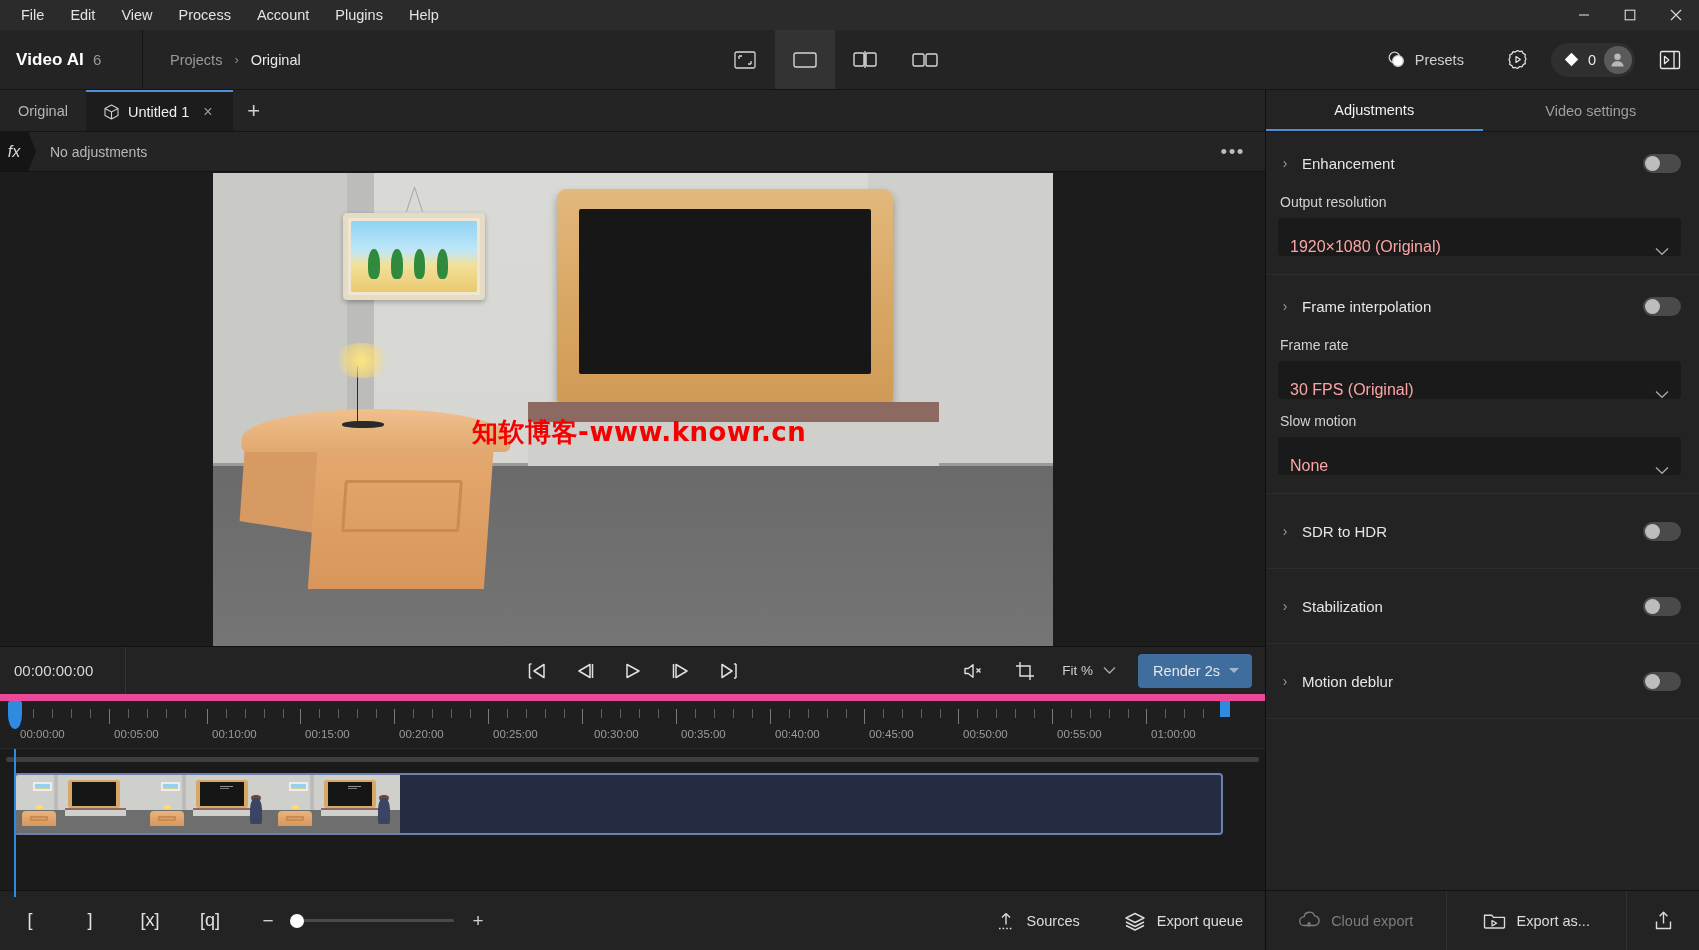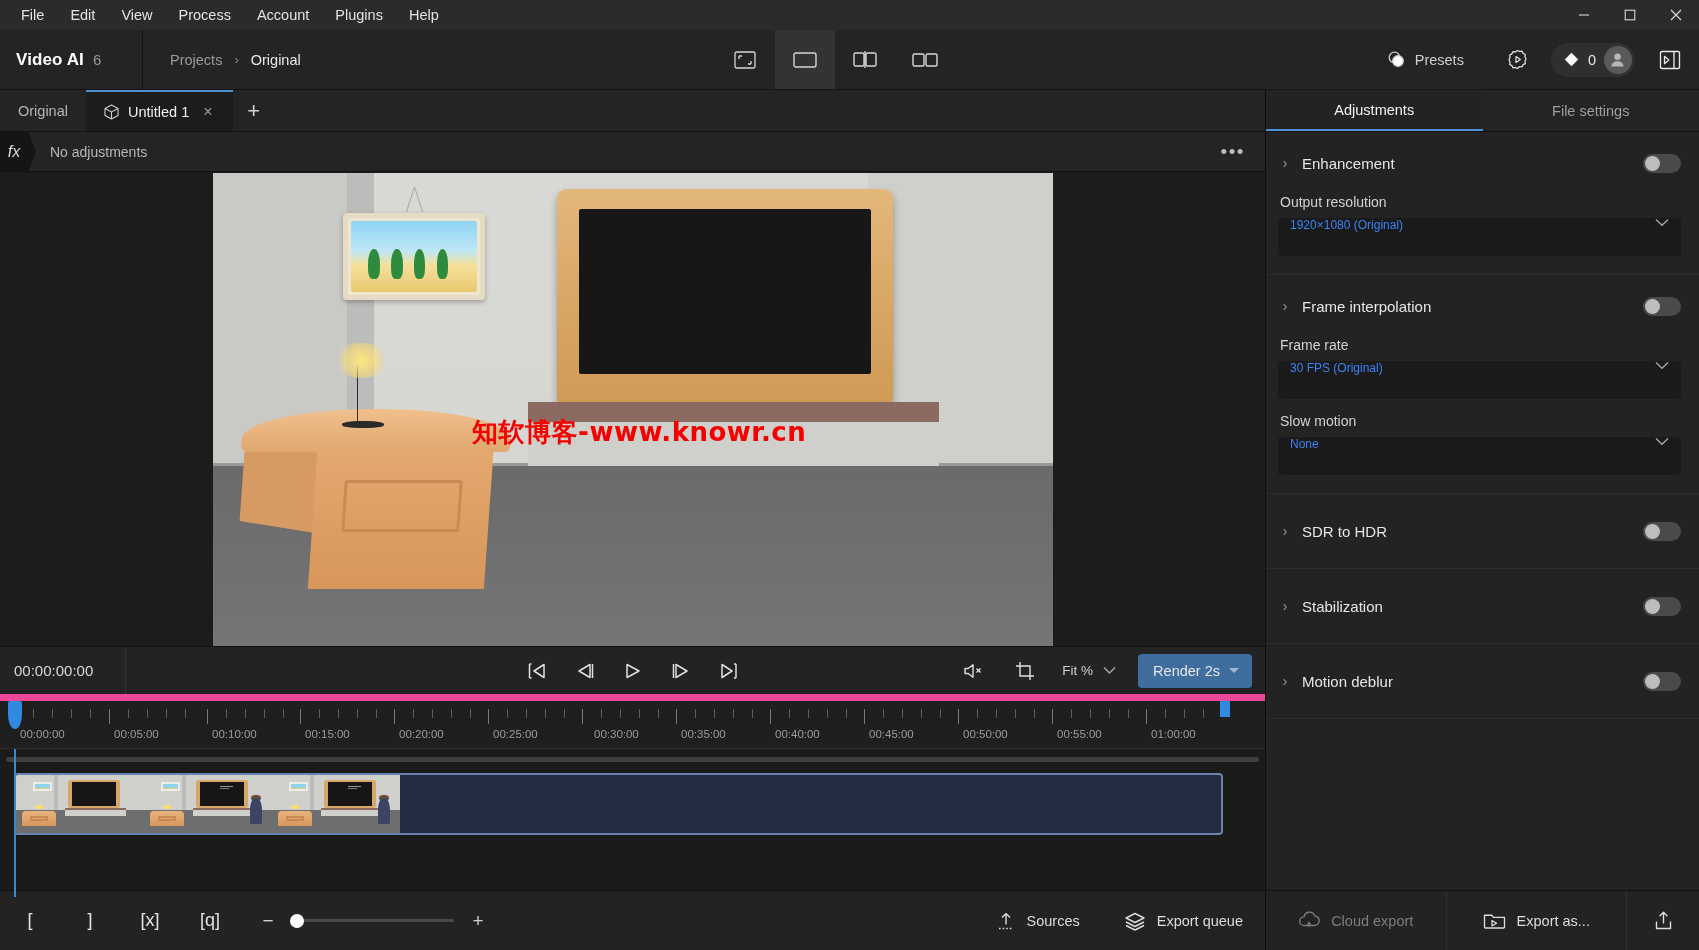--- a/index.html
+++ b/index.html
@@ -285,22 +285,22 @@
   .rp-section { border-bottom:1px solid #2d2d2d; padding:14px 18px 18px 12px; }
   .rp-head { display:flex; align-items:center; gap:10px; height:34px; }
   .rp-chevron { color:#9b9b9b; font-size:14px; width:14px; text-align:center; }
   .rp-title { font-size:15px; color:#e6e6e6; flex:1; }
   .toggle { width:38px; height:19px; border-radius:10px; background:#4a4a4a;
             position:relative; flex:0 0 38px; }
   .toggle i { position:absolute; left:2px; top:2px; width:15px; height:15px;
               border-radius:50%; background:#bdbdbd; display:block; }
   .field-label { font-size:14px; color:#d2d2d2; margin:14px 0 8px 0; padding-left:2px; }
   .select {
-    height:38px; background:#1a1a1a; border-radius:4px; display:flex; align-items:flex-start;
-    padding:0 12px; font-size:12px; color:#3b82f6; justify-content:space-between;
+    height:38px; background:#1a1a1a; border-radius:4px; display:flex; align-items:flex-end;
+    padding:0 12px; font-size:16px; color:#fca5a5; justify-content:space-between;
   }
   .sel-caret { color:#a5a5a5; font-size:13px; }
   .rp-row-only { padding:20px 18px 20px 12px; border-bottom:1px solid #2d2d2d; }
   .rp-bottom { height:60px; flex:0 0 60px; background:#232323; display:flex;
                align-items:stretch; border-top:1px solid #121212; }
   .rpb-btn { flex:1; display:flex; align-items:center; justify-content:center; gap:11px;
              font-size:14.5px; color:#dcdcdc; border-right:1px solid #303030; }
   .rpb-btn.disabled { color:#7d7d7d; }
   .rpb-btn.icon-only { flex:0 0 72px; border-right:none; }
   svg { display:block; }
@@ -715,21 +715,21 @@
             </span>
             <span>Export queue</span>
           </div>
         </div>
       </div>
     </div>
 
     <div class="right">
       <div class="rp-tabs">
         <div class="rp-tab active">Adjustments</div>
-        <div class="rp-tab">File settings</div>
+        <div class="rp-tab">Video settings</div>
       </div>
 
       <div class="rp-scroll">
 
         <div class="rp-section">
           <div class="rp-head">
             <span class="rp-chevron">›</span>
             <span class="rp-title">Enhancement</span>
             <span class="toggle">
                 <i></i>

